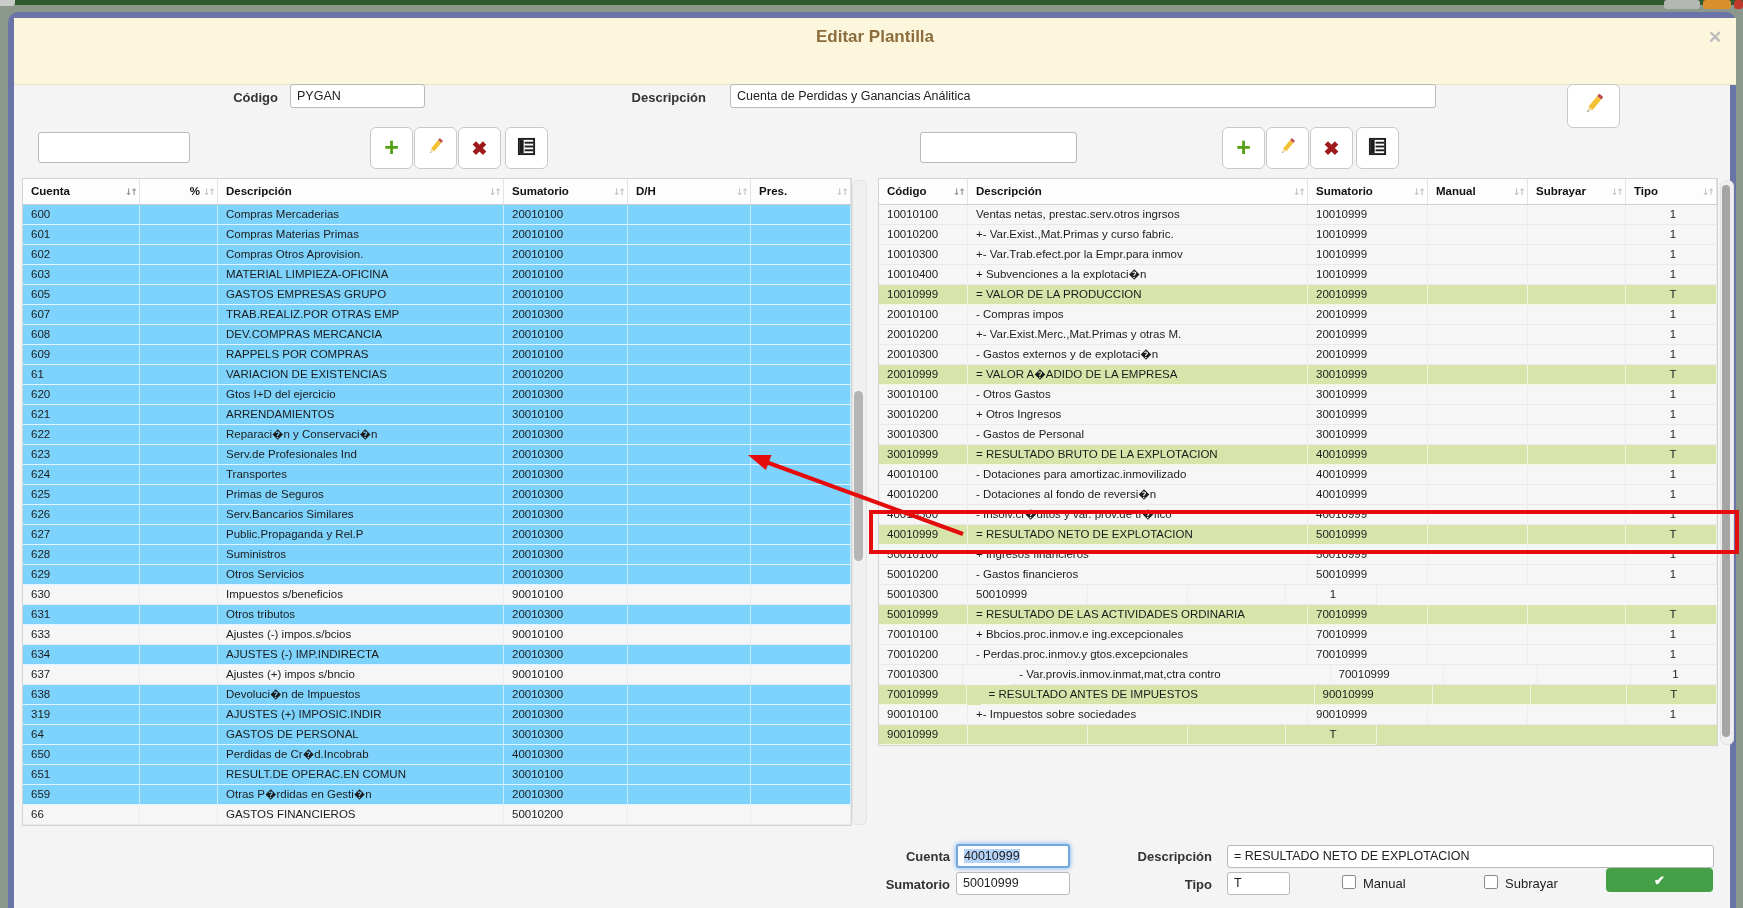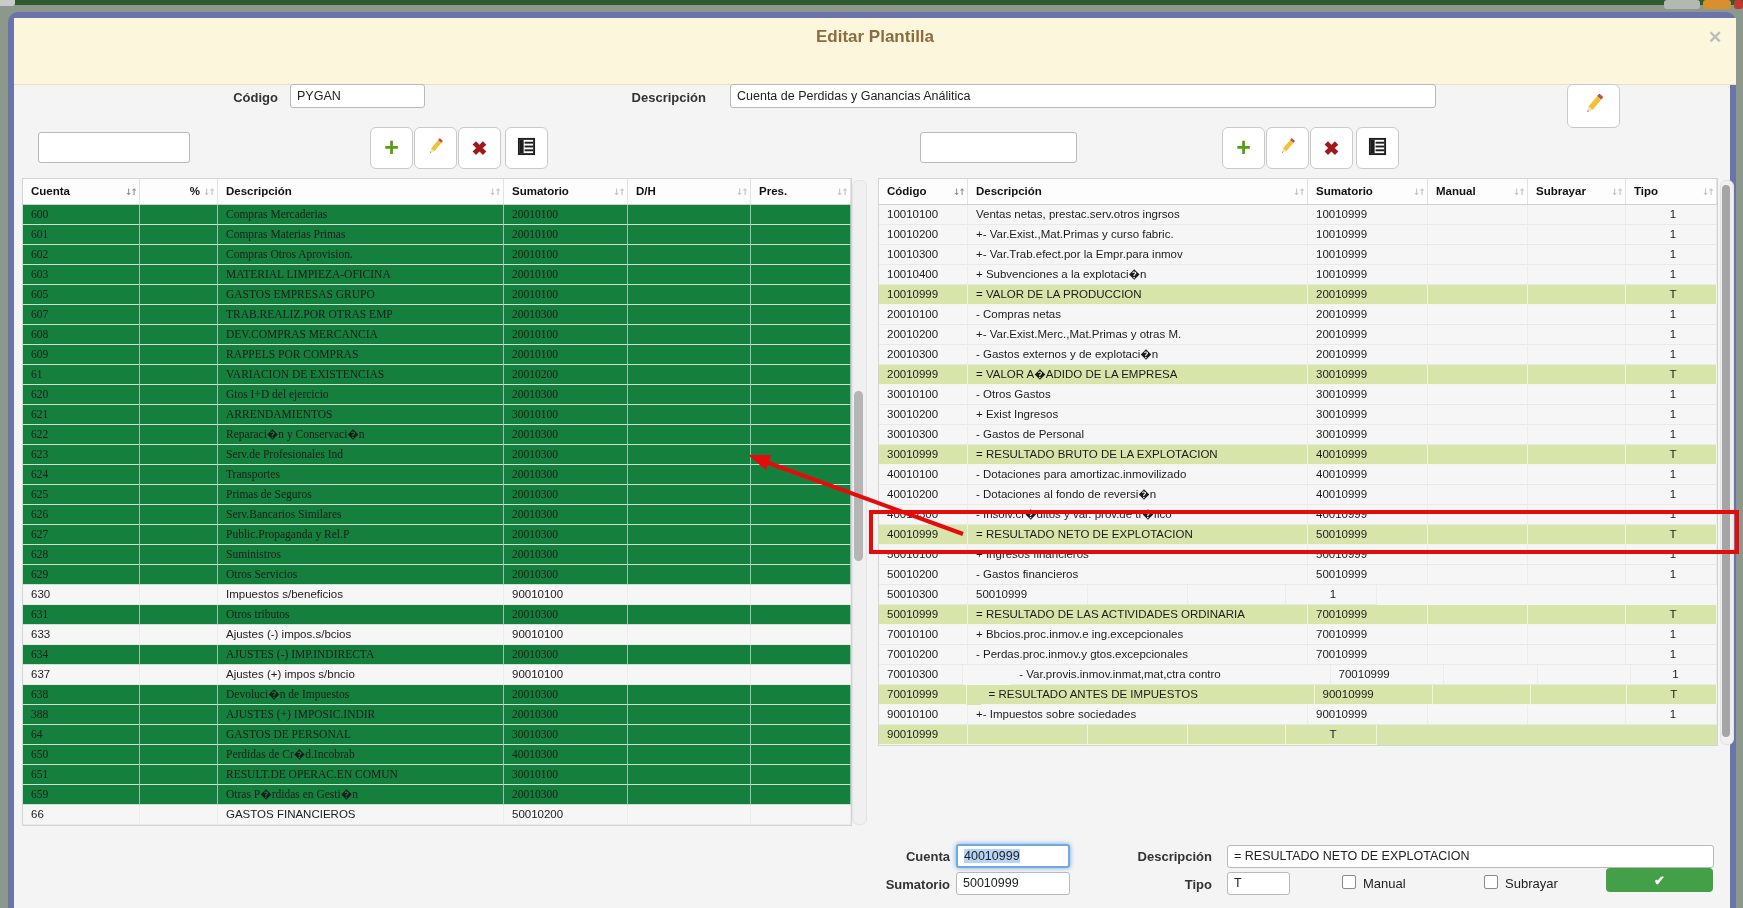--- a/index.html
+++ b/index.html
@@ -32,21 +32,21 @@
   
   .tbl{box-sizing:border-box;background:#fff;border:1px solid #d4d4d4;}
   .thead{display:flex;height:25px;background:#fdfdfd;border-bottom:1px solid #cfcfcf;}
   .th{position:relative;box-sizing:border-box;border-right:1px solid #e3e3e3;font-weight:bold;font-size:11.5px;line-height:25px;padding:0 17px 0 8px;white-space:nowrap;overflow:hidden;color:#111;}
   .th .sort{position:absolute;right:3px;top:1px;font-size:9px;color:#c4c4c4;letter-spacing:-2px;font-family:"DejaVu Sans",sans-serif;}
   .th.first .sort{color:#909090;}
   .th.r{text-align:right;}
   .trow{display:flex;height:20px;}
   .td{box-sizing:border-box;border-right:1px solid rgba(255,255,255,.55);border-bottom:1px solid rgba(255,255,255,.78);font-size:11.5px;line-height:19px;padding:0 4px 0 8px;white-space:nowrap;overflow:hidden;color:#1c1c1c;}
   .td.c{text-align:center;}
-  .trow.pink{background:#15803d;font-family:Liberation Serif, serif;}
+  .trow.pink{background:#7dd3fc;}
   .trow.green{background:#d7e5ab;}
   .trow.green .td{border-right:1px solid rgba(255,255,255,.6);border-bottom:1px solid rgba(255,255,255,.7);}
   .trow.white{background:#f6f6f6;}
   .trow.white .td{border-right:1px solid #ececec;border-bottom:1px solid #e9e9e9;}
 
   .sb-track{background:#f0f0f0;border:1px solid #e3e3e3;border-radius:6px;}
   .sb-thumb{position:absolute;left:1px;background:#b5b5b5;border-radius:5px;}
 
   .chk{box-sizing:border-box;width:14px;height:14px;background:#fff;border:1px solid #8a8a8a;border-radius:2px;}
   .confirm{background:#43a047;border-radius:4px;color:#fff;font-size:13px;font-weight:bold;display:flex;align-items:center;justify-content:center;}
@@ -345,21 +345,21 @@
       </div>
       <div class="trow pink">
         <div class="td" style="width: 117px;">638</div>
         <div class="td" style="width: 78px;"></div>
         <div class="td" style="width: 286px;">Devoluci�n de Impuestos</div>
         <div class="td" style="width: 124px;">20010300</div>
         <div class="td" style="width: 123px;"></div>
         <div class="td" style="width: 100px;"></div>
       </div>
       <div class="trow pink">
-        <div class="td" style="width: 117px;">388</div>
+        <div class="td" style="width: 117px;">319</div>
         <div class="td" style="width: 78px;"></div>
         <div class="td" style="width: 286px;">AJUSTES (+) IMPOSIC.INDIR</div>
         <div class="td" style="width: 124px;">20010300</div>
         <div class="td" style="width: 123px;"></div>
         <div class="td" style="width: 100px;"></div>
       </div>
       <div class="trow pink">
         <div class="td" style="width: 117px;">64</div>
         <div class="td" style="width: 78px;"></div>
         <div class="td" style="width: 286px;">GASTOS DE PERSONAL</div>
@@ -448,21 +448,21 @@
       <div class="trow green">
         <div class="td" style="width: 89px;">10010999</div>
         <div class="td" style="width: 340px;">= VALOR DE LA PRODUCCION</div>
         <div class="td" style="width: 120px;">20010999</div>
         <div class="td" style="width: 100px;"></div>
         <div class="td" style="width: 98px;"></div>
         <div class="td c" style="width: 91px;">T</div>
       </div>
       <div class="trow white">
         <div class="td" style="width: 89px;">20010100</div>
-        <div class="td" style="width: 340px;">- Compras netas</div>
+        <div class="td" style="width: 340px;">- Compras impos</div>
         <div class="td" style="width: 120px;">20010999</div>
         <div class="td" style="width: 100px;"></div>
         <div class="td" style="width: 98px;"></div>
         <div class="td c" style="width: 91px;">1</div>
       </div>
       <div class="trow white">
         <div class="td" style="width: 89px;">20010200</div>
         <div class="td" style="width: 340px;">+- Var.Exist.Merc.,Mat.Primas y otras M.</div>
         <div class="td" style="width: 120px;">20010999</div>
         <div class="td" style="width: 100px;"></div>
@@ -488,21 +488,21 @@
       <div class="trow white">
         <div class="td" style="width: 89px;">30010100</div>
         <div class="td" style="width: 340px;">- Otros Gastos</div>
         <div class="td" style="width: 120px;">30010999</div>
         <div class="td" style="width: 100px;"></div>
         <div class="td" style="width: 98px;"></div>
         <div class="td c" style="width: 91px;">1</div>
       </div>
       <div class="trow white">
         <div class="td" style="width: 89px;">30010200</div>
-        <div class="td" style="width: 340px;">+ Exist Ingresos</div>
+        <div class="td" style="width: 340px;">+ Otros Ingresos</div>
         <div class="td" style="width: 120px;">30010999</div>
         <div class="td" style="width: 100px;"></div>
         <div class="td" style="width: 98px;"></div>
         <div class="td c" style="width: 91px;">1</div>
       </div>
       <div class="trow white">
         <div class="td" style="width: 89px;">30010300</div>
         <div class="td" style="width: 340px;">- Gastos de Personal</div>
         <div class="td" style="width: 120px;">30010999</div>
         <div class="td" style="width: 100px;"></div>

